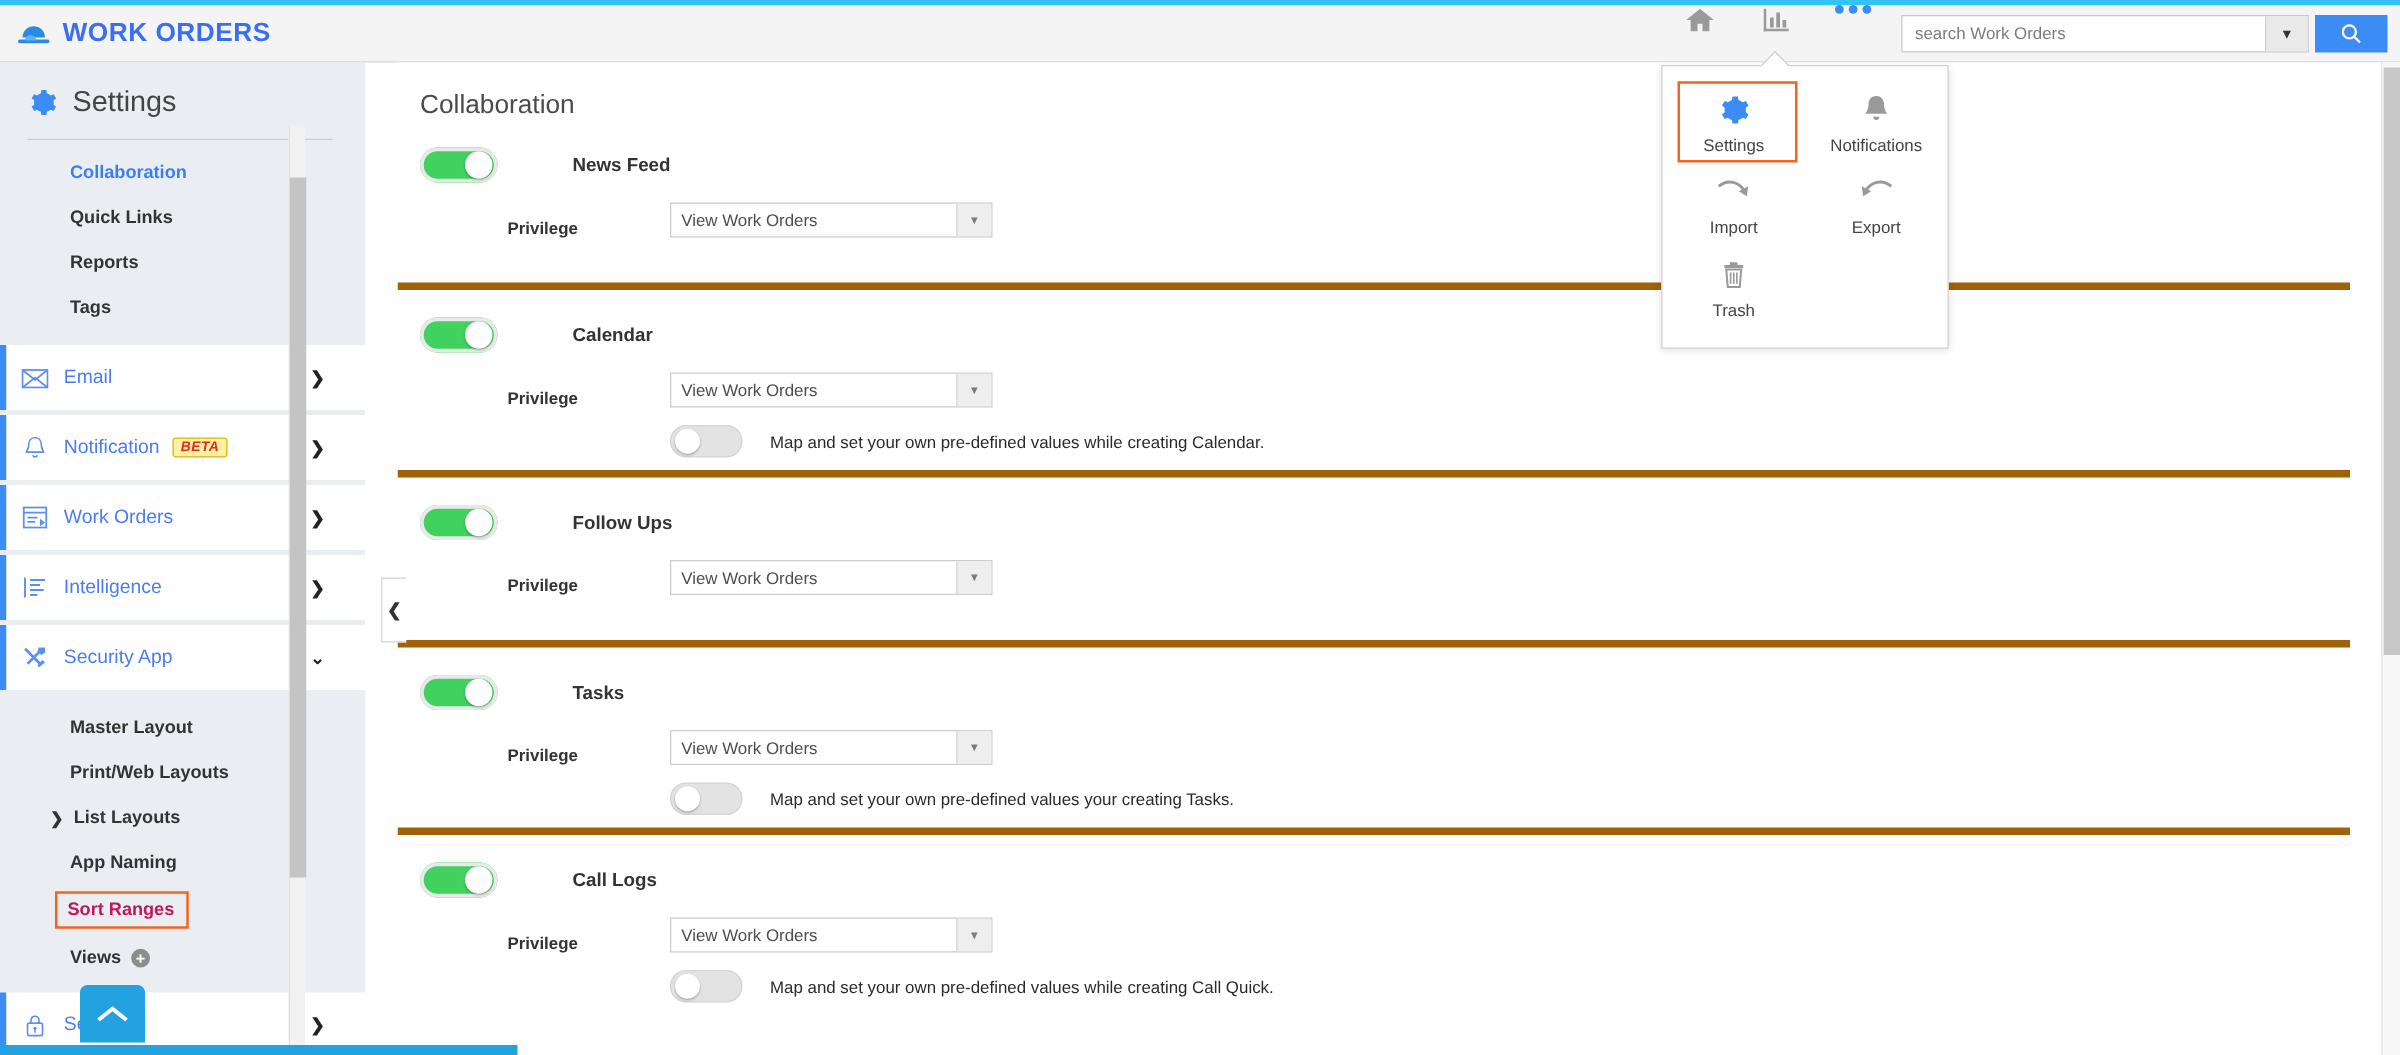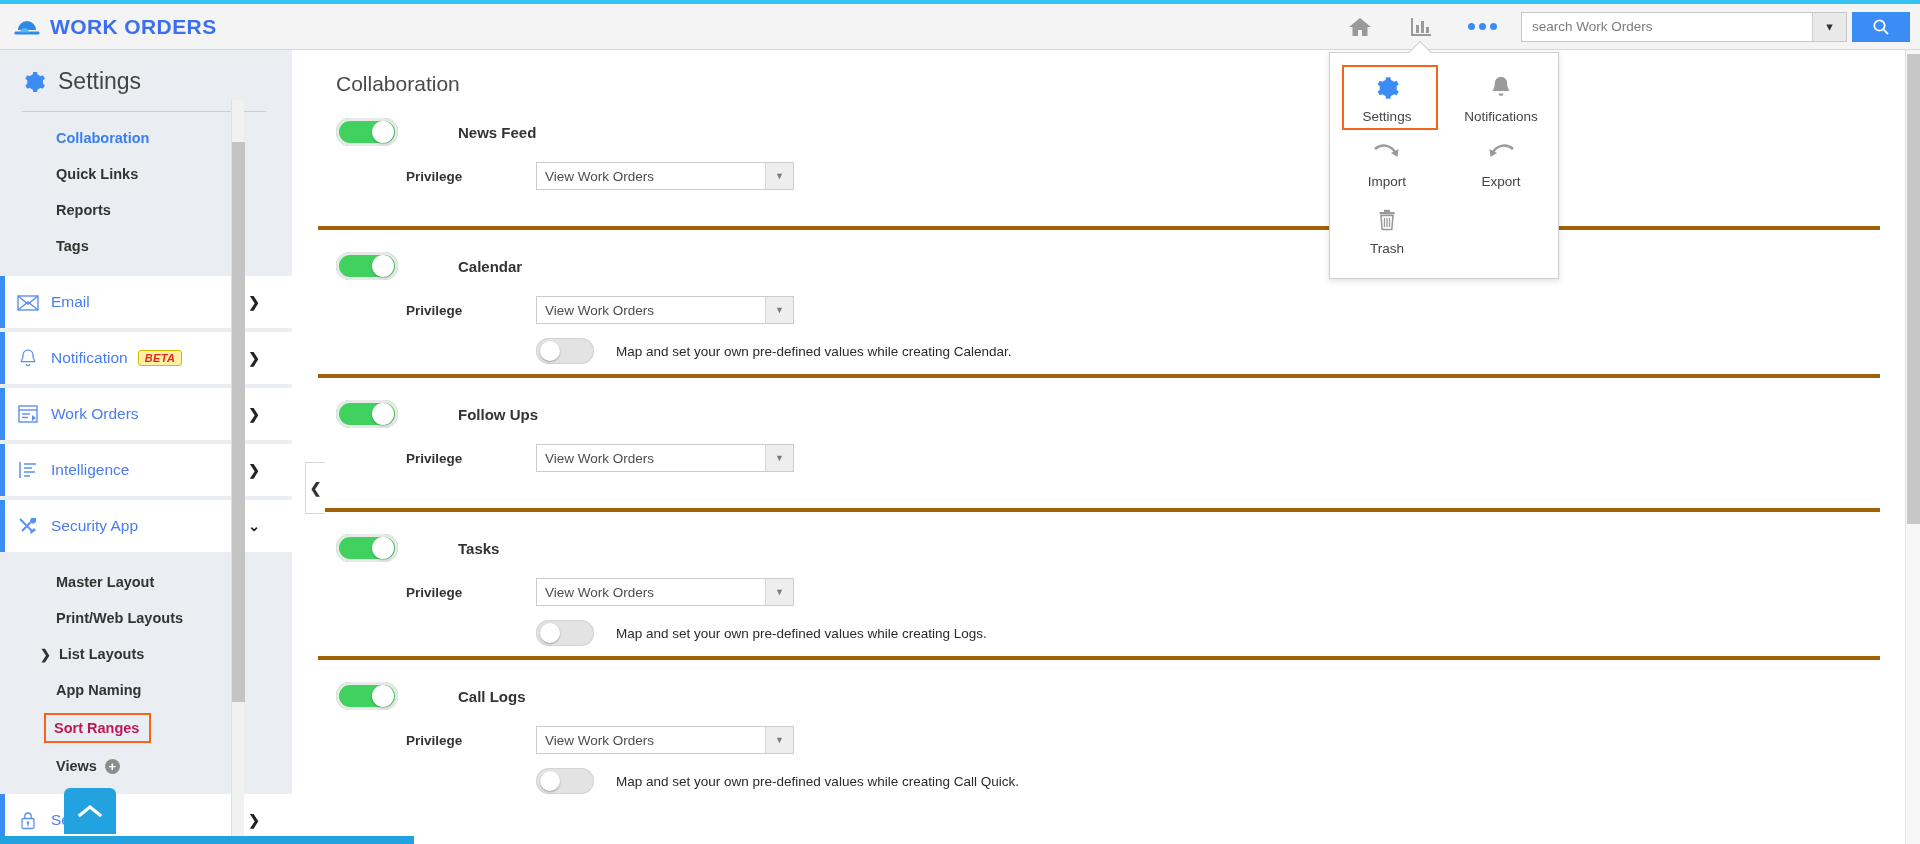--- a/index.html
+++ b/index.html
@@ -22,21 +22,21 @@
     position: absolute; top: 4px; left: 0; width: 1920px; height: 46px;
     background: #f4f4f4;
     border-bottom: 1px solid #d7d7d7;
     display: flex; align-items: center;
   }
   .brand { display: flex; align-items: center; padding-left: 14px; gap: 10px; }
   .brand-title {
     color: #3b6ef0; font-size: 21px; font-weight: bold; letter-spacing: .4px;
   }
   .header-right {
-    margin-left: auto; display: flex; align-items: center; height: 46px;
+    margin-left: auto; display: flex; align-items: flex-start; height: 46px;
   }
   .hdr-icon-btn {
     width: 60px; display: flex; align-items: center; justify-content: center;
     cursor: pointer;
   }
   .hdr-sep { width: 1px; background: #dcdcdc; margin: 6px 0; }
   .dots { display: flex; gap: 4px; }
   .dots i { width: 7px; height: 7px; border-radius: 50%; background: #3b8cf5; display:block;}
   .search-wrap {
     display: flex; align-items: center; height: 46px; padding-right: 10px; padding-left: 8px;
@@ -132,21 +132,21 @@
 
   
   .content {
     position: absolute; top: 50px; left: 318px; right: 0; height: 794px;
     background: #fff; overflow: hidden;
   }
   .page-title { font-size: 21px; color: #4a4a4a; padding: 22px 0 0 18px; }
 
   .section {
     position: relative; padding: 22px 0 10px 18px;
-    border-bottom: 4px solid #a16207; margin-right: 40px;
+    border-bottom: 6px solid #a16207; margin-right: 40px;
   }
   .section:last-child { border-bottom: none; }
   .sec-head { display: flex; align-items: flex-start; gap: 60px; }
   .sec-title {
     font-size: 15px; font-weight: bold; color: #333; padding-top: 6px;
   }
   .toggle {
     width: 62px; height: 28px; border-radius: 14px; position: relative;
     flex: 0 0 auto; cursor: pointer;
   }
@@ -154,21 +154,21 @@
   .toggle.off { background: #e3e3e3; box-shadow: inset 0 0 0 1px #d4d4d4; }
   .toggle .knob {
     position: absolute; top: 3px; width: 22px; height: 22px; border-radius: 50%;
     background: #fff; box-shadow: 0 1px 2px rgba(0,0,0,.3);
   }
   .toggle.on .knob { right: 4px; }
   .toggle.off .knob { left: 4px; }
   .toggle.small { width: 58px; height: 26px; border-radius: 13px; }
   .toggle.small .knob { width: 20px; height: 20px; top: 3px; }
 
-  .priv-row { display: flex; align-items: center; margin-top: 16px; padding-left: 70px; gap: 62px; }
+  .priv-row { display: flex; align-items: flex-end; margin-top: 16px; padding-left: 70px; gap: 62px; }
   .priv-label { font-size: 13.5px; font-weight: bold; color: #333; width: 68px; }
   .select-box {
     width: 258px; height: 28px; border: 1px solid #ccc; background: #fff;
     display: flex; align-items: stretch; cursor: pointer;
   }
   .select-val { flex: 1; display:flex; align-items:center; padding-left: 8px; font-size: 13.5px; color: #4d4d4d; }
   .select-arrow {
     width: 28px; background: #eeeeee; border-left: 1px solid #d6d6d6;
     display:flex; align-items:center; justify-content:center;
     font-size: 9px; color: #7b7b7b;
@@ -477,21 +477,21 @@
         <div class="priv-label">Privilege</div>
         <div class="select-box">
           <div class="select-val">View Work Orders</div>
           <div class="select-arrow">▼</div>
         </div>
       </div>
       <div class="map-row">
         <div class="toggle small off">
             <span class="knob"></span>
           </div>
-        <div class="map-text">Map and set your own pre-defined values while creating Logs.</div>
+        <div class="map-text">Map and set your own pre-defined values your creating Tasks.</div>
       </div>
     </div>
 
     <div class="section">
       <div class="sec-head">
         <div class="toggle on">
             <span class="knob"></span>
           </div>
         <div class="sec-title">Call Logs</div>
       </div>

